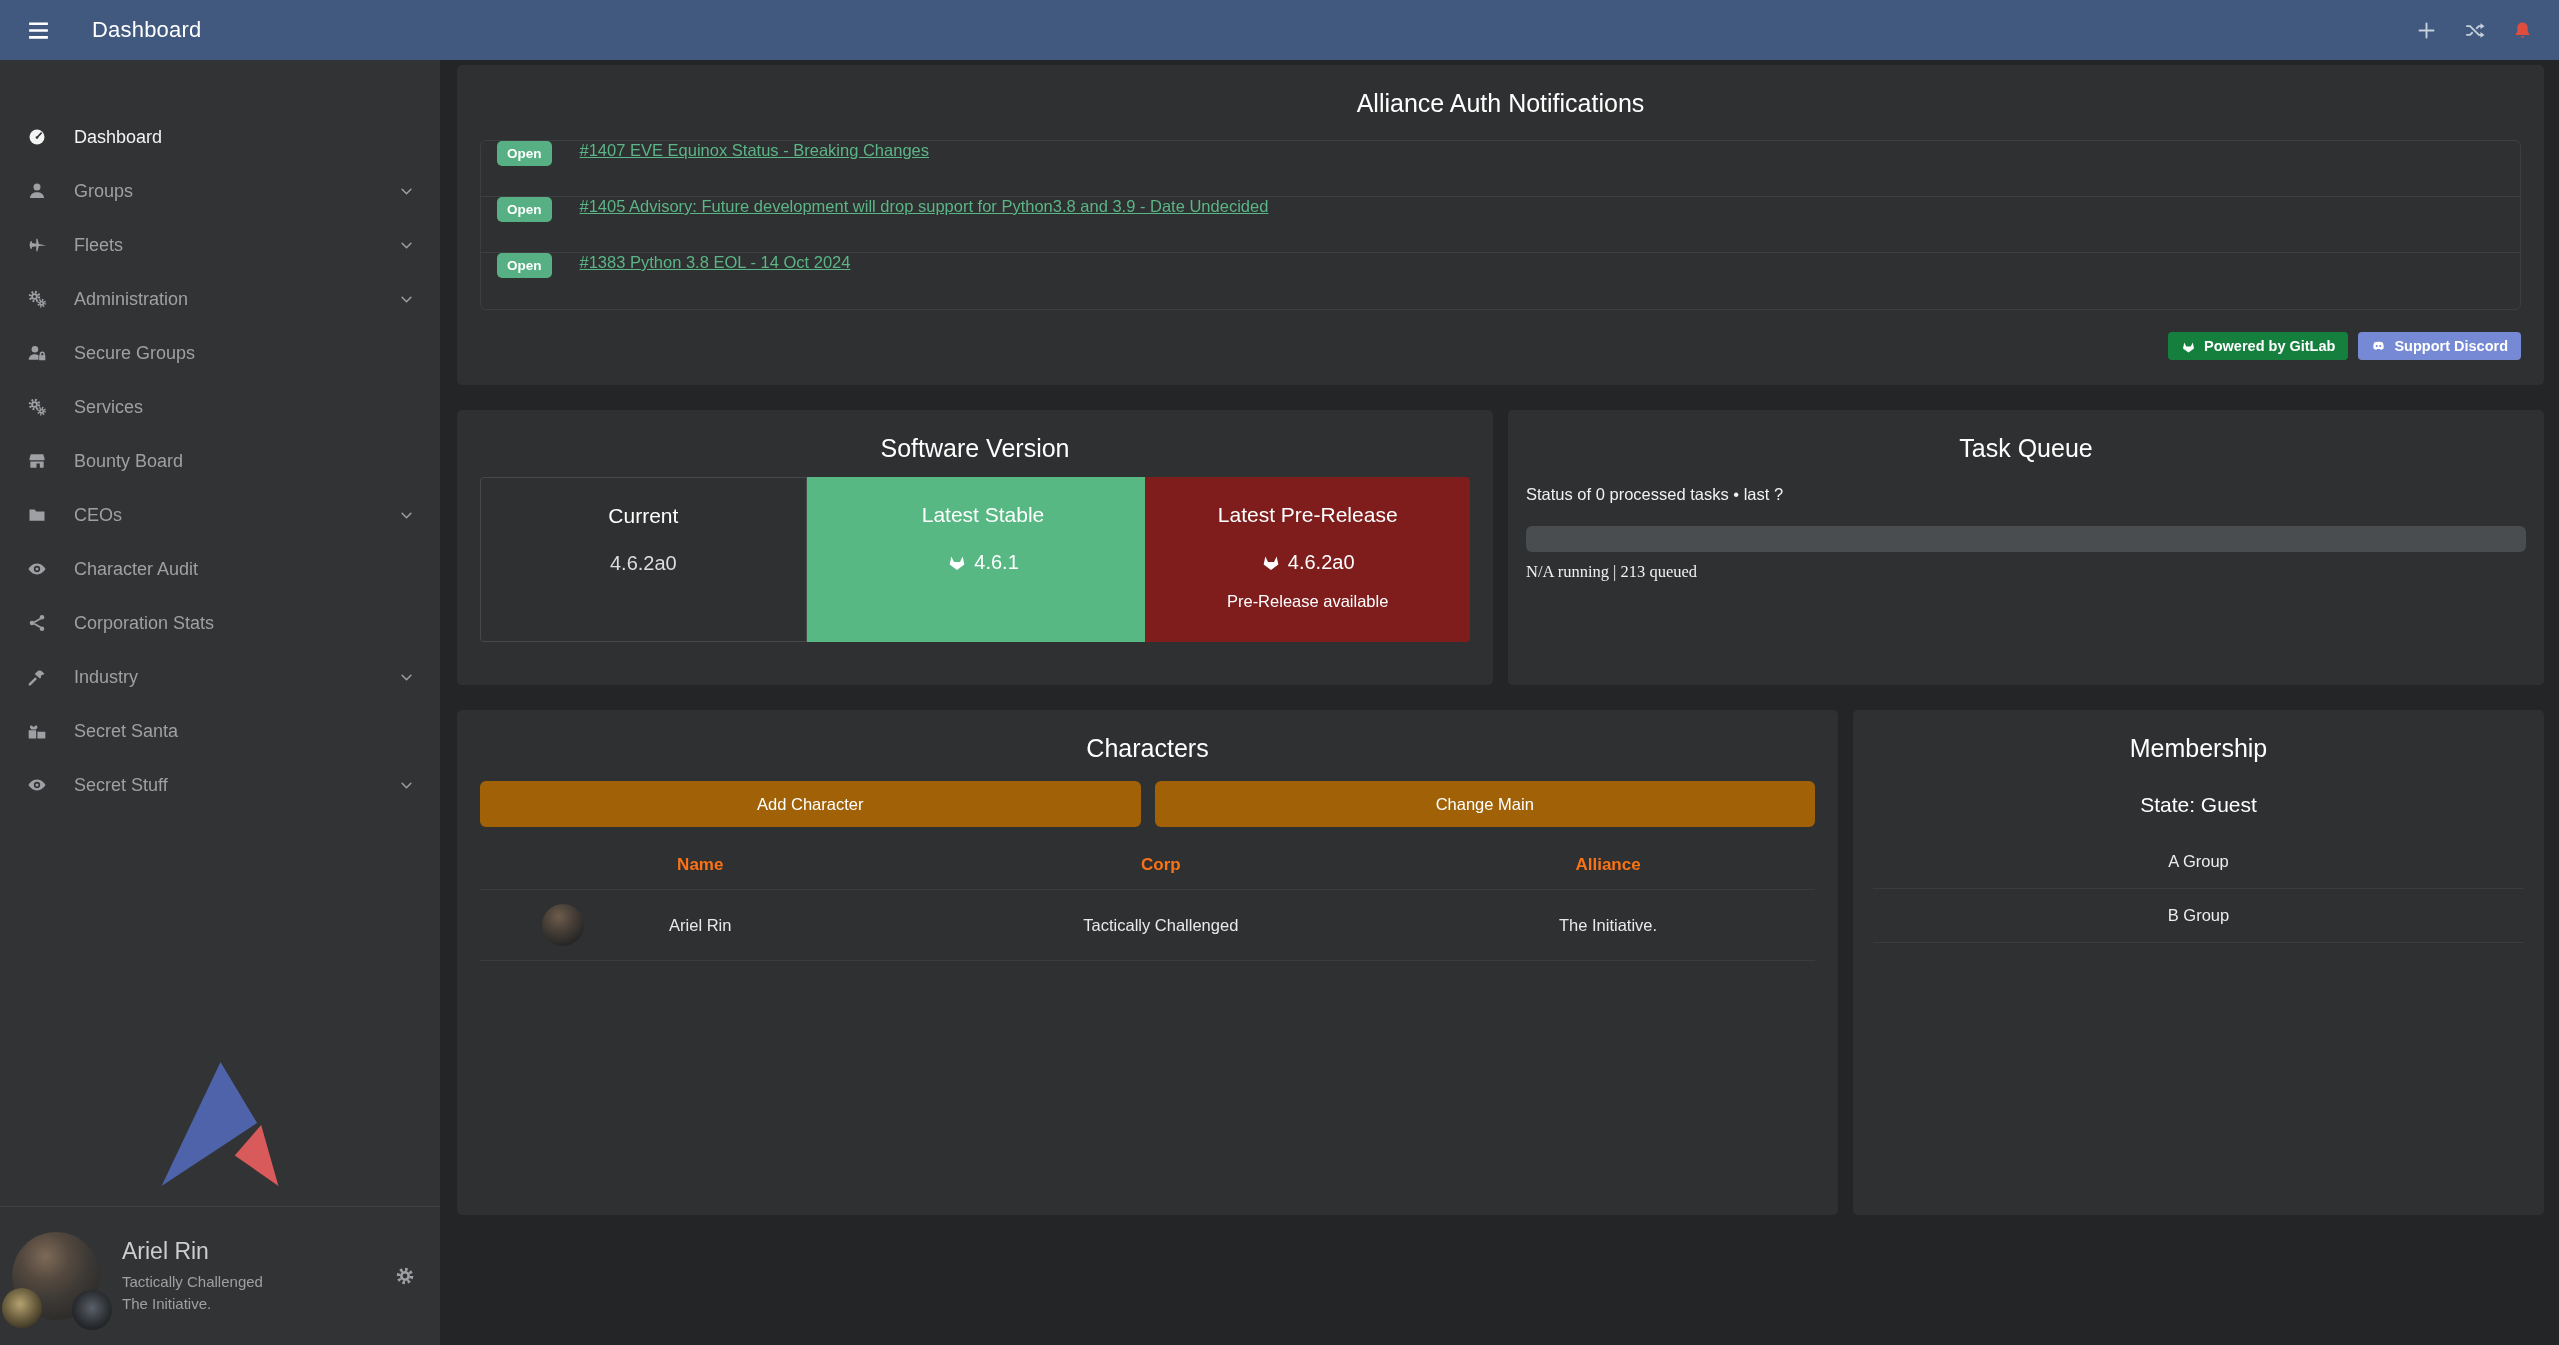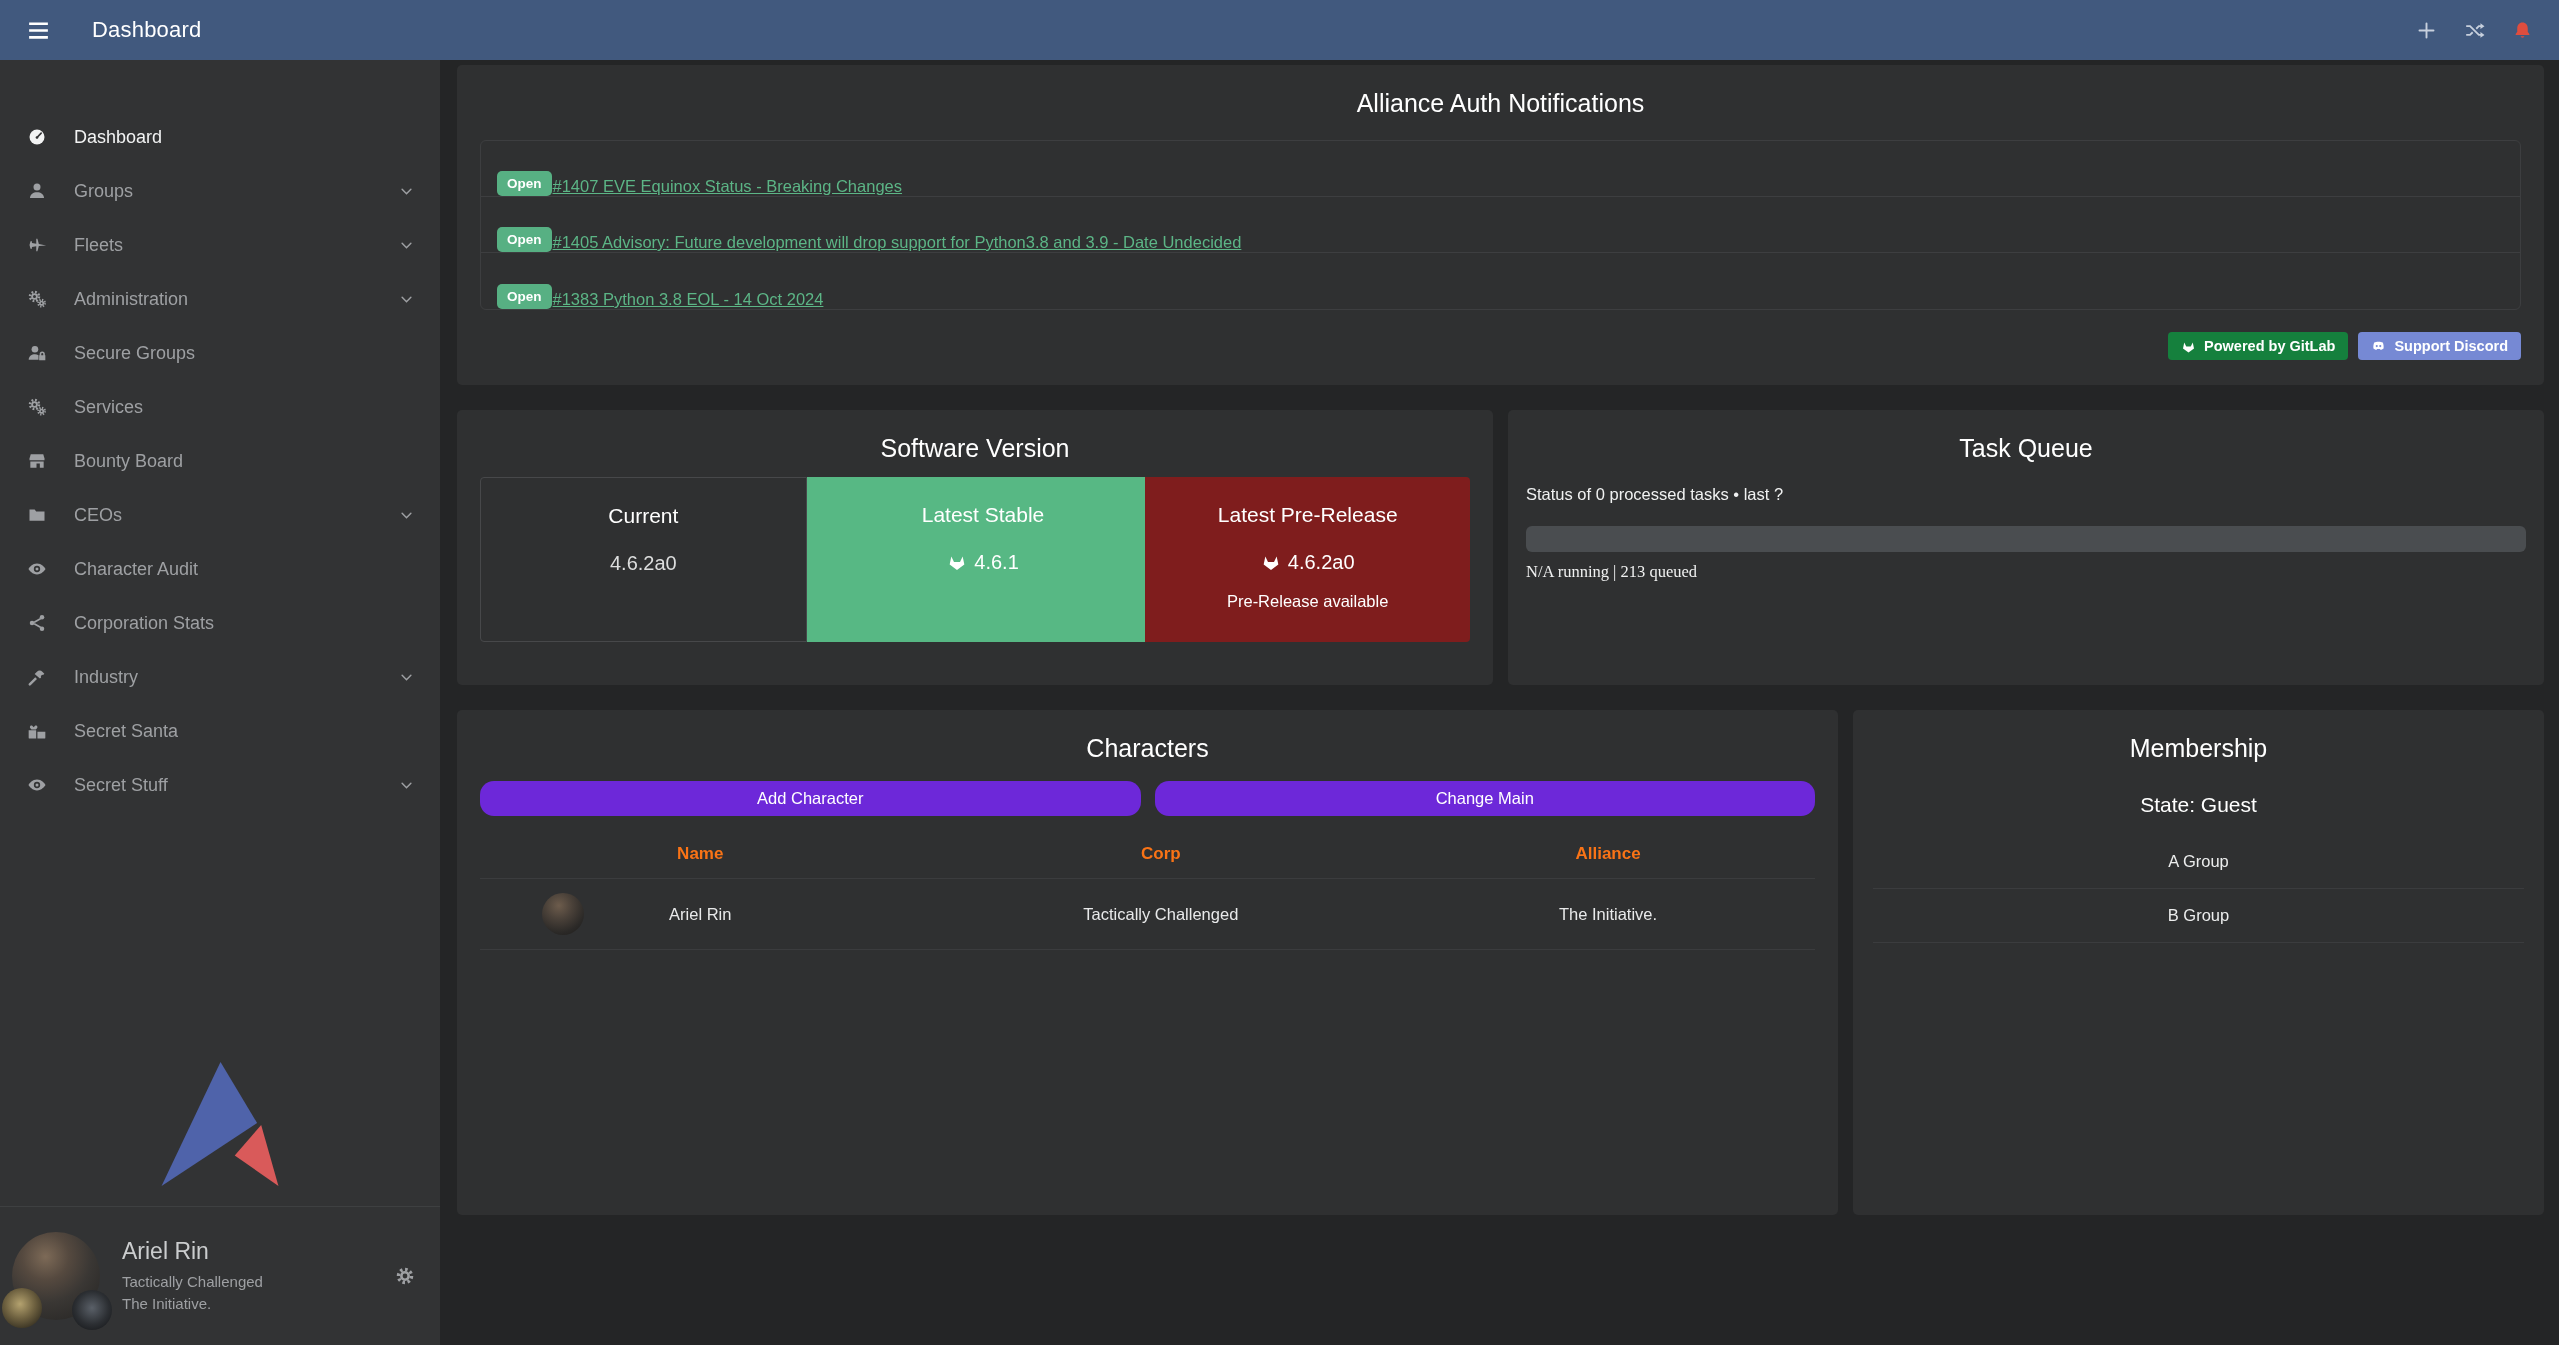--- a/index.html
+++ b/index.html
@@ -46,21 +46,21 @@
 
   
   .main{ margin-left:440px; padding:65px 15px 0 17px; display:flex; flex-direction:column; gap:25px; }
   .row{ display:flex; gap:15px; }
   .panel{ background:#2f3031; border-radius:5px; }
   .panel-title{ text-align:center; color:#fff; font-size:25px; font-weight:400; padding:24px 0 0; }
 
   
   .p-notif{ height:320px; }
   .notif-list{ margin:22px 23px 0; border:1px solid #3d3e40; border-radius:6px; overflow:hidden; }
-  .notif-row{ display:flex; align-items:flex-end; gap:1px; height:56px; padding:0 16px;
+  .notif-row{ display:flex; align-items:flex-start; gap:28px; height:56px; padding:0 16px;
     border-bottom:1px solid #3d3e40; }
   .notif-row:last-child{ border-bottom:none; }
   .badge-open{ background:#57b083; color:#fff; font-weight:bold; font-size:13.5px;
     padding:5px 10px; border-radius:5px; flex:none; }
   .notif-link{ color:#5cb586; font-size:16.5px; text-decoration:underline; cursor:pointer; }
   .badges-row{ display:flex; justify-content:flex-end; gap:10px; padding:22px 23px 0; }
   .shield{ display:inline-flex; align-items:center; gap:8px; color:#fff; font-weight:bold;
     font-size:14.5px; padding:6px 13px; border-radius:4px; cursor:pointer; }
   .shield .sh-ic{ font-size:15px; display:flex; }
   .shield-gitlab{ background:#15803d; }
@@ -81,21 +81,21 @@
   .tq-status{ font-size:16.5px; color:#f0f1f1; }
   .tq-progress{ margin-top:22px; height:26px; background:#4a4d50; border-radius:6px; overflow:hidden; }
   .tq-fill{ height:100%; width:0; background:#57b884; border-radius:6px; }
   .tq-queue{ margin-top:10px; font-size:16.5px; color:#f0f1f1;font-family:Liberation Serif, serif; }
 
   
   .row3{ height:505px; }
   .p-ch{ flex:1381 1 0; }
   .p-mem{ flex:691 1 0; }
   .ch-buttons{ display:flex; gap:14px; margin:18px 23px 0; }
-  .btn-slate{ flex:1; height:35px; background:#6d28d9; border:none; border-radius:14px;
+  .btn-slate{ flex:1; height:46px; background:#a16207; border:none; border-radius:6px;
     color:#fff; font-size:16.5px; font-family:inherit; cursor:pointer; }
   .ch-table{ margin:8px 23px 0; }
   .ch-head,.ch-row{ display:grid; grid-template-columns:33% 36% 31%; align-items:center; text-align:center; }
   .ch-head > div{ font-weight:bold; font-size:17px; color:#f97316; padding:20px 0 14px; }
   .ch-row{ border-top:1px solid #3b3c3e; border-bottom:1px solid #3b3c3e; height:72px; font-size:16.5px; }
   .name-cell{ position:relative; }
   .ch-avatar{ position:absolute; left:62px; top:50%; transform:translateY(-50%);
     width:42px; height:42px; border-radius:50%;
     background:radial-gradient(circle at 40% 30%, #6d5c4c 0%, #4a4139 35%, #2b2927 70%, #1b1a19 100%); }
   .mem-state{ text-align:center; color:#fff; font-size:21px; margin-top:30px; }

